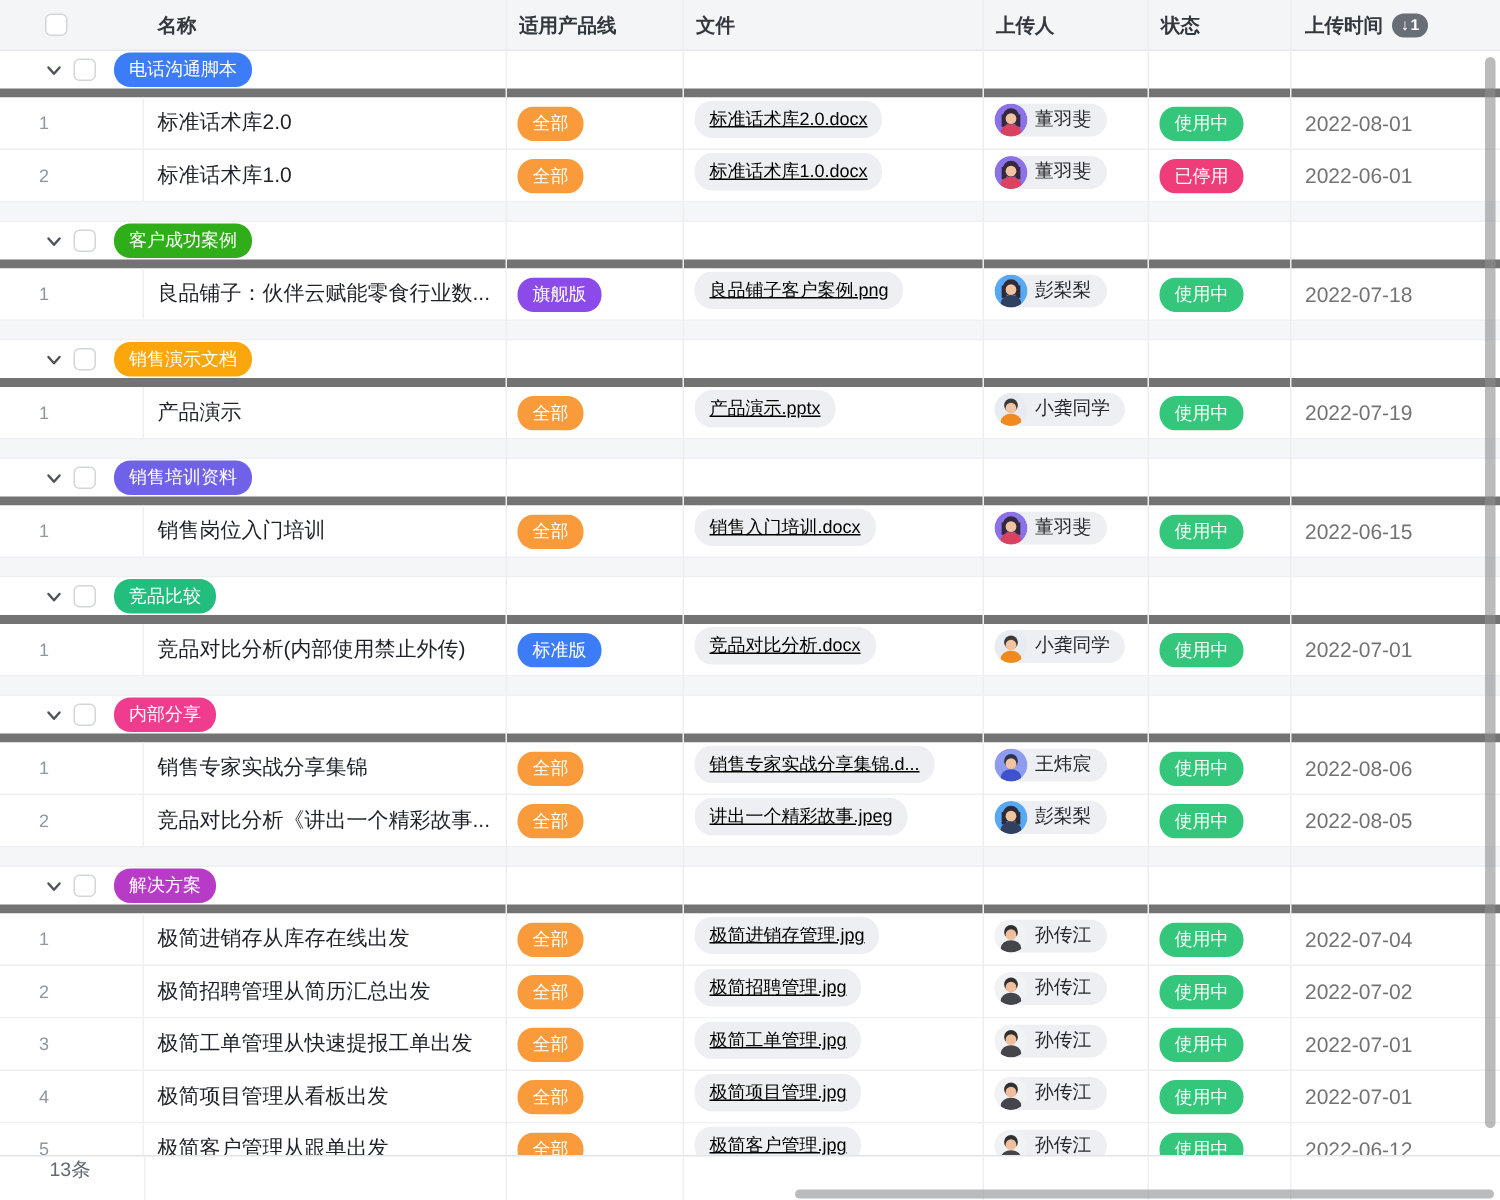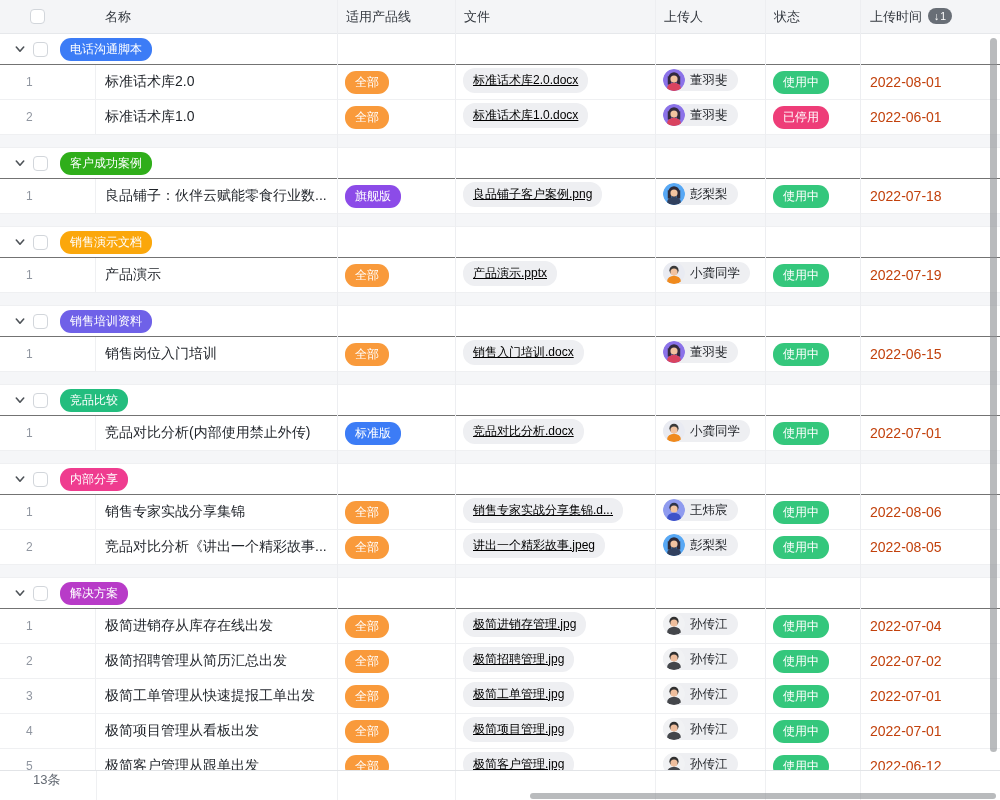--- a/index.html
+++ b/index.html
@@ -8,46 +8,46 @@
     font-family:"Liberation Sans","DejaVu Sans",sans-serif;color:#1F2329;
   }
   
   .vline{position:absolute;top:0;width:1px;height:770px;background:#EDEEF1;z-index:5;pointer-events:none;}
   
   .thead{
     height:34px;background:#F4F5F7;display:grid;
     grid-template-columns:96px 241px 118px 200px 110px 95px 1fr;
     align-items:center;border-bottom:1px solid #E6E8EB;box-sizing:border-box;
   }
-  .hcell{font-size:13px;color:#33383F;padding-left:9px;display:flex;white-space:nowrap;}
+  .hcell{font-size:13px;color:#33383F;padding-left:9px;display:flex;align-items:center;white-space:nowrap;font-weight:bold;}
   .hcell-first{padding-left:30px;}
   .hcell-time{padding-left:10px;}
   .checkbox{width:15px;height:15px;border:1.5px solid #D2D6DB;border-radius:4px;background:#fff;box-sizing:border-box;flex:none;}
   .sort-badge{display:inline-flex;align-items:center;margin-left:6px;background:#686E76;color:#fff;
     border-radius:9px;height:16px;padding:0 6px;font-size:10.5px;line-height:16px;gap:1px;}
   
   .group-row{height:31px;display:flex;align-items:center;background:#fff;
-    border-bottom:1px solid #737373;box-sizing:border-box;padding-left:13px;}
+    border-bottom:6px solid #737373;box-sizing:border-box;padding-left:29px;}
   .chev{width:13px;height:13px;margin-right:7px;flex:none;display:flex;align-items:center;justify-content:center;}
   .group-row .checkbox{margin-right:12px;}
   .group-badge{font-size:12px;color:#fff;padding:3px 10px;border-radius:11px;white-space:nowrap;}
   
   .data-row{height:35px;display:grid;grid-template-columns:96px 241px 118px 200px 110px 95px 1fr;
     align-items:center;background:#fff;border-bottom:1px solid #EFF0F2;box-sizing:border-box;}
   .idx-cell{height:100%;display:flex;align-items:center;padding-left:26px;
     border-right:1px solid #EFF0F2;box-sizing:border-box;font-size:12px;color:#9096A0;}
   .name-cell{padding-left:9px;font-size:14px;color:#1F2329;white-space:nowrap;overflow:hidden;}
   .pill-cell{padding-left:8px;overflow:hidden;white-space:nowrap;}
   .opt-pill{display:inline-block;font-size:12px;color:#fff;padding:3px 10px;border-radius:11px;}
   .file-pill{display:inline-block;font-size:12px;color:#000000;background:#EEEFF2;padding:4px 10px;
     border-radius:12px;max-width:182px;white-space:nowrap;overflow:hidden;box-sizing:border-box;text-decoration:underline;}
   .user-pill{display:inline-flex;align-items:center;background:#EEEFF2;border-radius:11px;height:22px;
     padding-right:10px;gap:5px;font-size:12.5px;color:#26292E;}
   .avatar{width:22px;height:22px;border-radius:50%;overflow:hidden;flex:none;display:block;}
-  .time-cell{padding-left:10px;font-size:14px;color:#c2410c;white-space:nowrap;}
+  .time-cell{padding-left:10px;font-size:14px;color:#737373;white-space:nowrap;}
   
   .gap-band{height:13px;background:#F5F6F8;border-bottom:1px solid #EFF0F2;box-sizing:border-box;}
   
   .tfoot{position:absolute;left:0;bottom:0;width:100%;height:30px;background:#fff;
     border-top:1px solid #E2E4E7;display:flex;z-index:10;box-sizing:border-box;}
   .tfoot .count{padding-left:33px;font-size:13px;color:#646A73;}
   .fline{position:absolute;top:0;width:1px;height:100%;background:#EFF0F2;}
   
   .vscroll{position:absolute;right:3px;top:38px;width:7px;height:714px;background:#8A8D91;opacity:.6;border-radius:4px;z-index:20;}
   .hscroll{position:absolute;left:530px;bottom:1px;width:466px;height:6px;background:#8A8D91;opacity:.6;border-radius:3px;z-index:20;}

